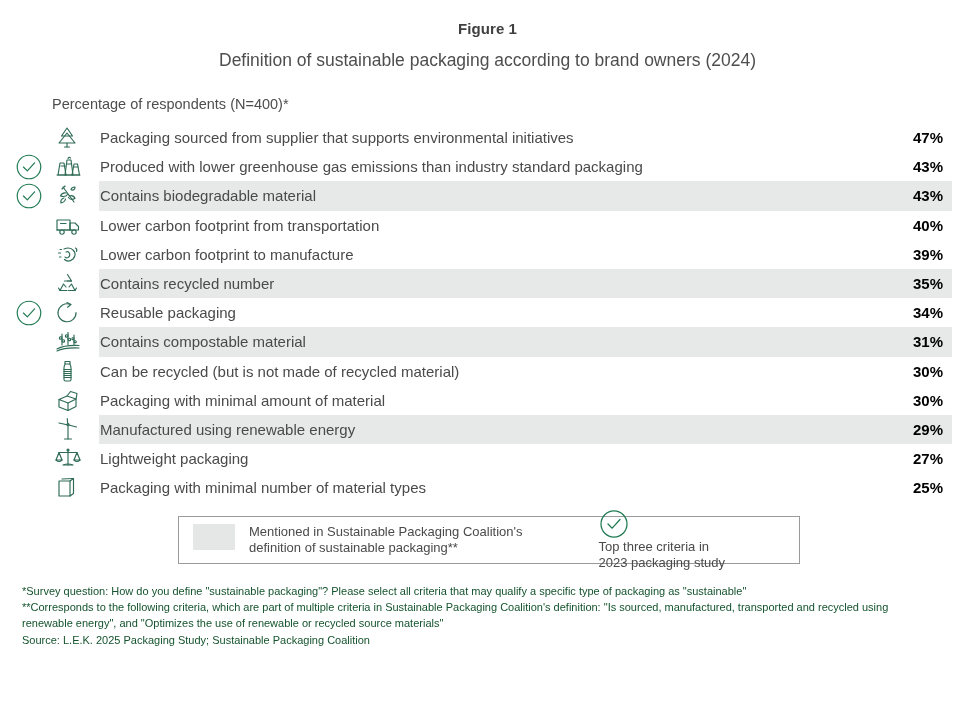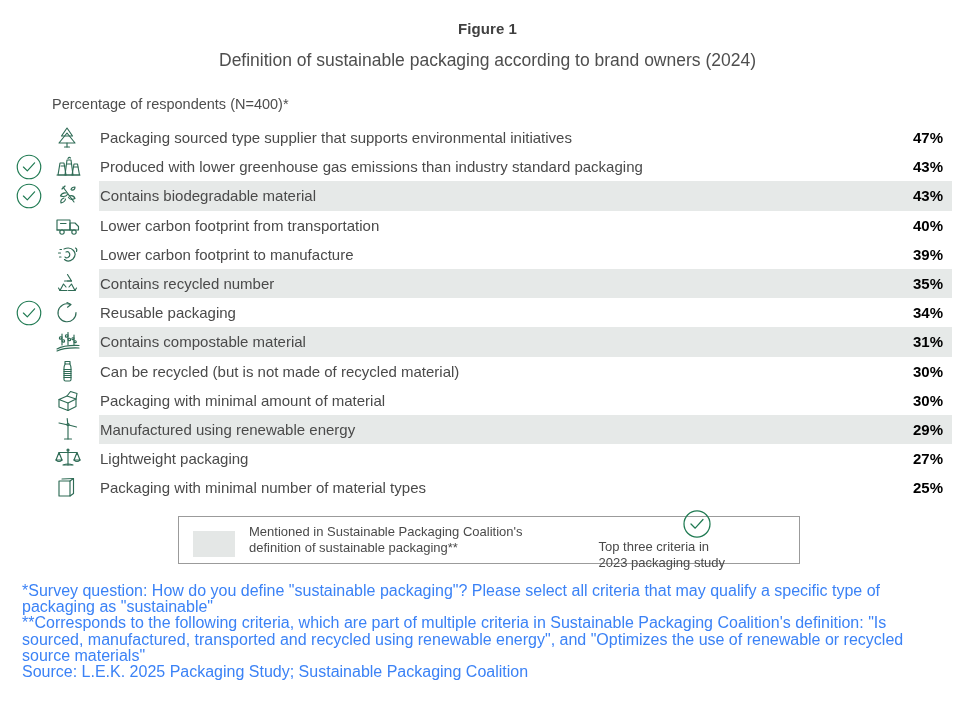--- a/index.html
+++ b/index.html
@@ -125,21 +125,21 @@
     width: 622px;
     height: 48px;
     border: 1.5px solid #9b9b9b;
     box-sizing: border-box;
     display: flex;
     align-items: center;
     background: #fff;
   }
   .legend-item {
     display: flex;
-    align-items: flex-end;
+    align-items: flex-start;
   }
   .legend-item.first { padding-left: 14px; }
   .legend-item.second { padding-left: 76px; flex-direction: column; }
   .legend-swatch {
     width: 42px;
     height: 26px;
     background: #e4e7e6;
     margin-right: 14px;
   }
   .legend-check { margin-right: 13px; }
@@ -149,23 +149,23 @@
     color: #4a4a4a;
     white-space: pre-line;
   }
 
   
   .footnotes {
     position: absolute;
     left: 22px;
     top: 583px;
     width: 895px;
-    font-size: 16px;
+    font-size: 11px;
     line-height: 16.2px;
-    color: #3b82f6;
+    color: #14532d;
   }
   .footnotes p { margin: 0; }
 </style>
 </head>
 <body>
 
 <div>
 
   <div class="fig-label">Figure 1</div>
   <div class="fig-title">Definition of sustainable packaging according to brand owners (2024)</div>
@@ -176,21 +176,21 @@
         <div class="row-band"></div>
         <div class="check-cell"></div>
         <div class="icon-cell">
           <svg class="ico" width="28" height="27" viewBox="0 0 28 27">
             <path d="M13 4 L18.5 12 L7.5 12 Z"></path>
             <path d="M13 9 L21 19 L5 19 Z"></path>
             <path d="M13 19 L13 23"></path>
             <path d="M10.5 23 L15.5 23"></path>
           </svg>
         </div>
-        <div class="label-cell">Packaging sourced type supplier that supports environmental initiatives</div>
+        <div class="label-cell">Packaging sourced from supplier that supports environmental initiatives</div>
         <div class="pct-cell">47%</div>
       </div>
       <div class="row plain">
         <div class="row-band"></div>
         <div class="check-cell">
           <svg class="ico check" width="28" height="28" viewBox="0 0 30 30">
             <circle cx="15" cy="15" r="12.6"></circle>
             <path d="M9 15 L13.2 19.2 L21 10.5"></path>
           </svg>
         </div>

